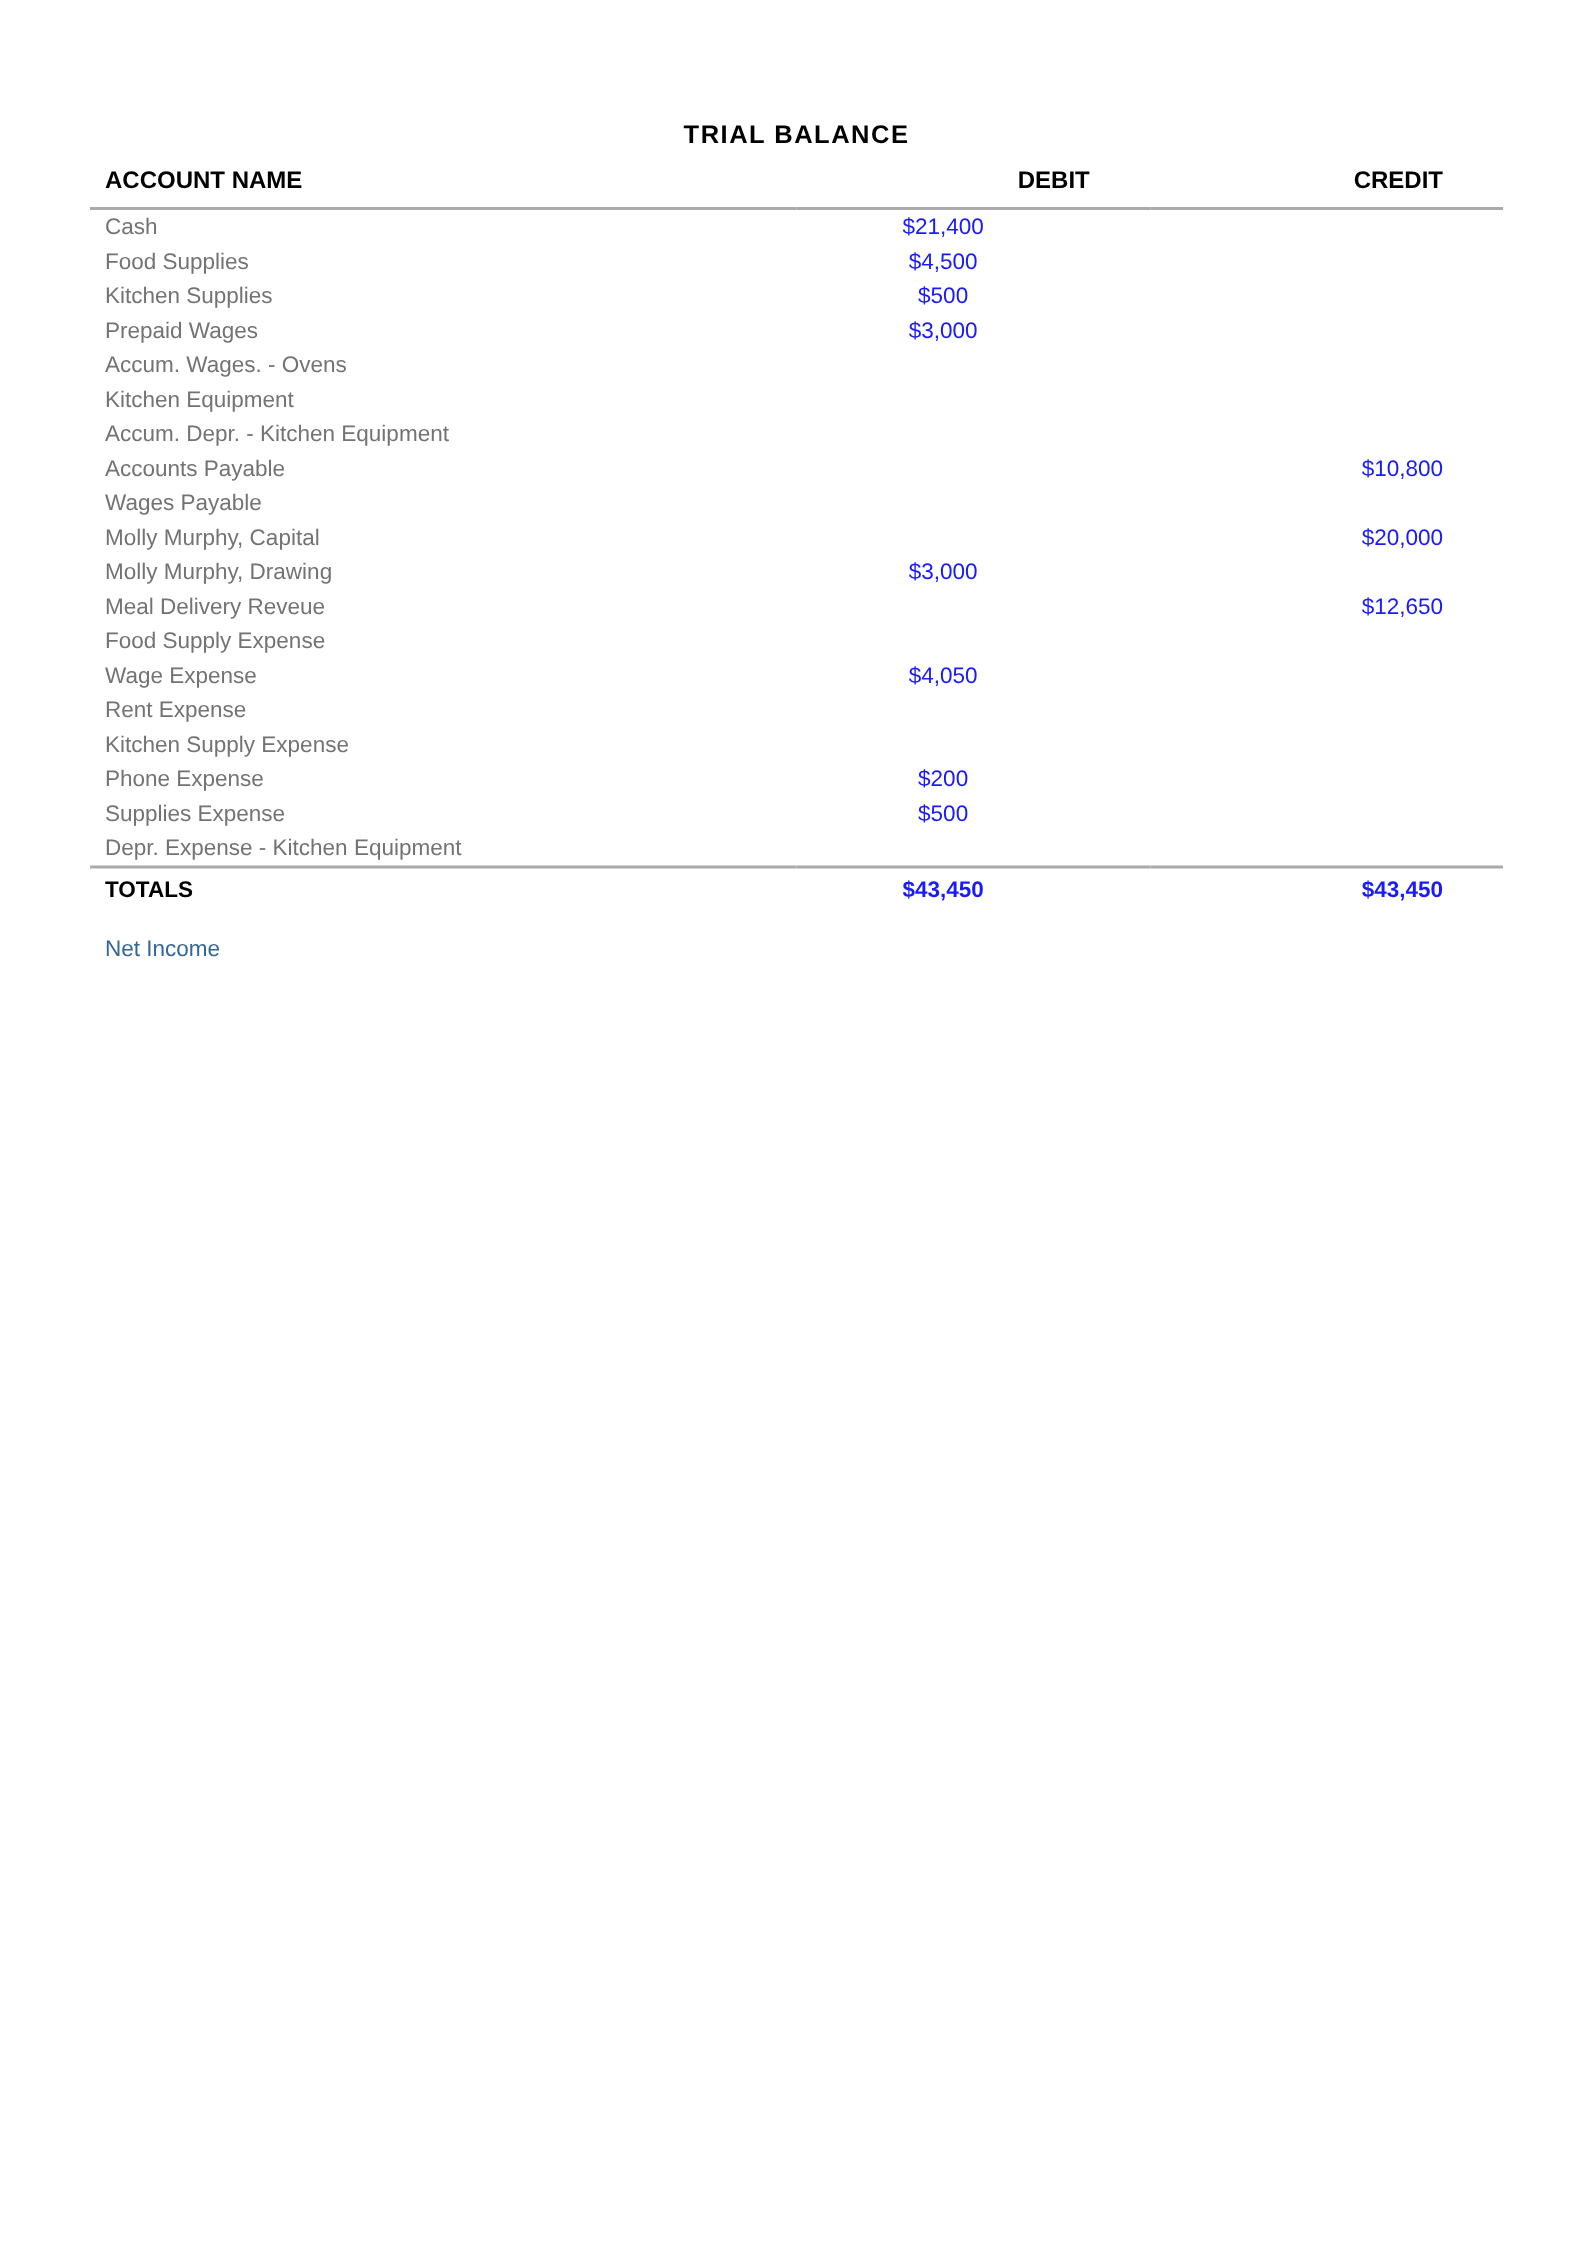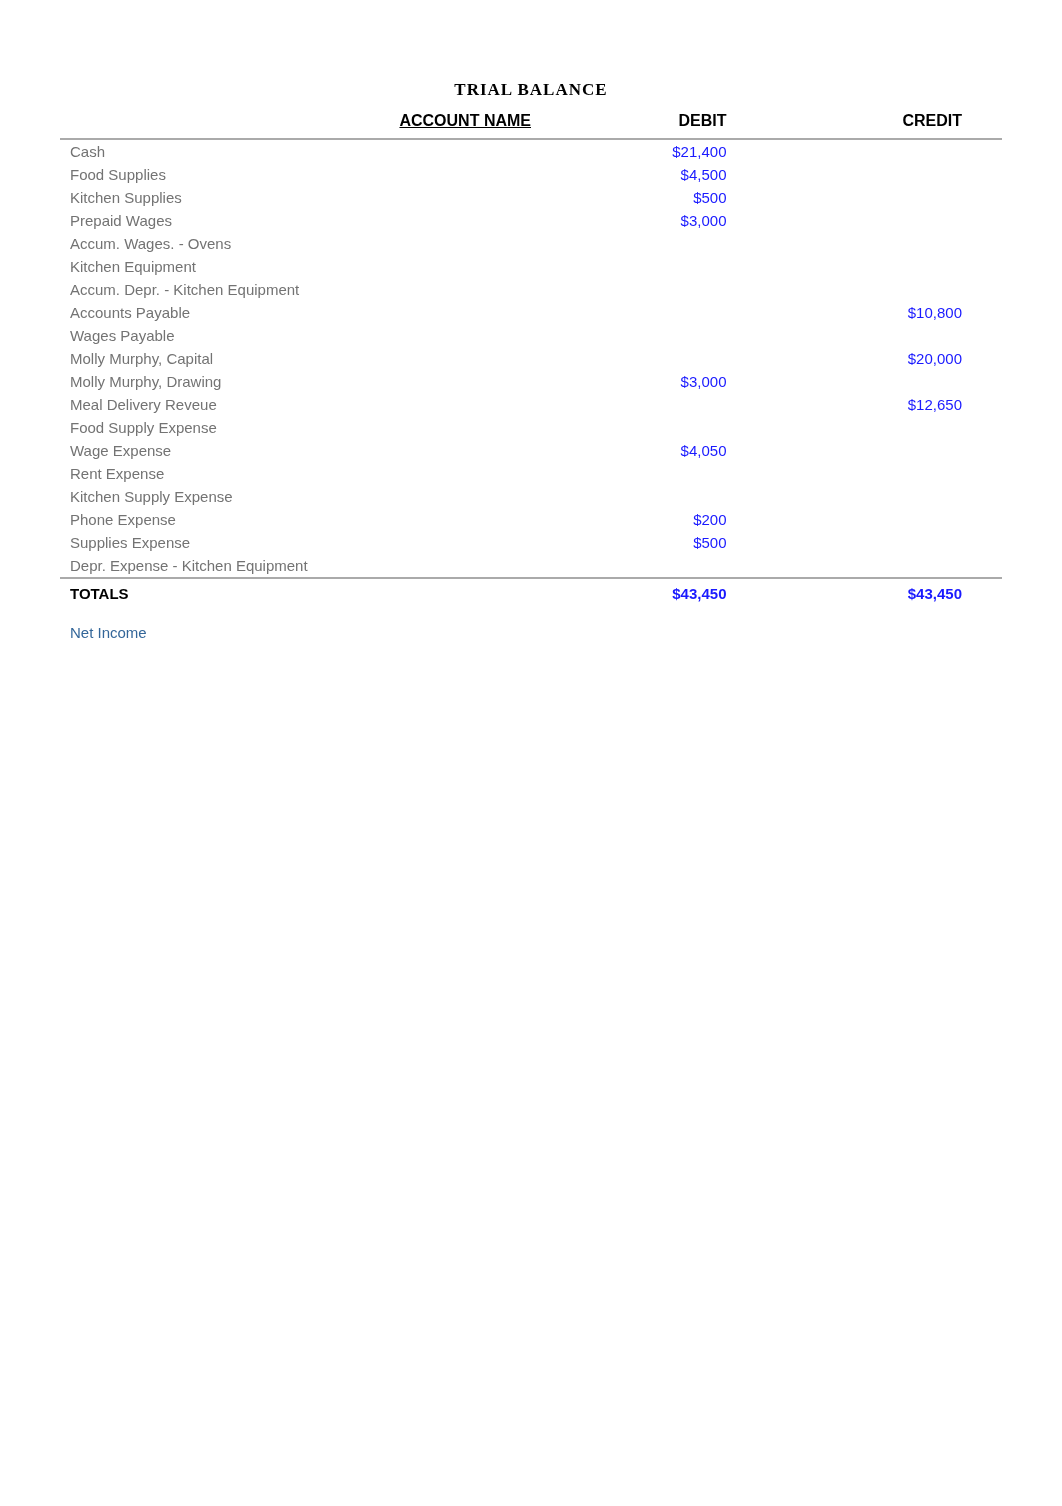--- a/index.html
+++ b/index.html
@@ -15,39 +15,37 @@
       width: 1062px;
       padding: 80px 60px 60px 60px;
     }
     .title-row {
       text-align: center;
       font-weight: bold;
       font-size: 17px;
       color: #000;
       margin-bottom: 4px;
       letter-spacing: 1px;
-      font-family: Liberation Serif, serif;
     }
     table {
       width: 100%;
       border-collapse: collapse;
       margin-top: 0px;
     }
     thead tr th {
       padding: 8px 0 8px 0;
       font-size: 16px;
       font-weight: bold;
       color: #000;
       border-bottom: 2px solid #aaa;
     }
     thead tr th.col-name {
-      text-align: right;
+      text-align: left;
       padding-left: 10px;
       width: 50%;
-      text-decoration: underline;
     }
     thead tr th.col-debit {
       text-align: right;
       width: 25%;
       padding-right: 40px;
     }
     thead tr th.col-credit {
       text-align: right;
       width: 25%;
       padding-right: 40px;
@@ -55,21 +53,21 @@
     tbody tr td {
       padding: 3px 0;
       font-size: 15px;
       color: #333;
     }
     tbody tr td.col-name {
       padding-left: 10px;
       color: #737373;
     }
     tbody tr td.col-debit {
-      text-align: right;
+      text-align: center;
       padding-right: 40px;
       color: #1a1aff;
     }
     tbody tr td.col-credit {
       text-align: right;
       padding-right: 40px;
       color: #1a1aff;
     }
     .totals-row td {
       font-weight: bold;

